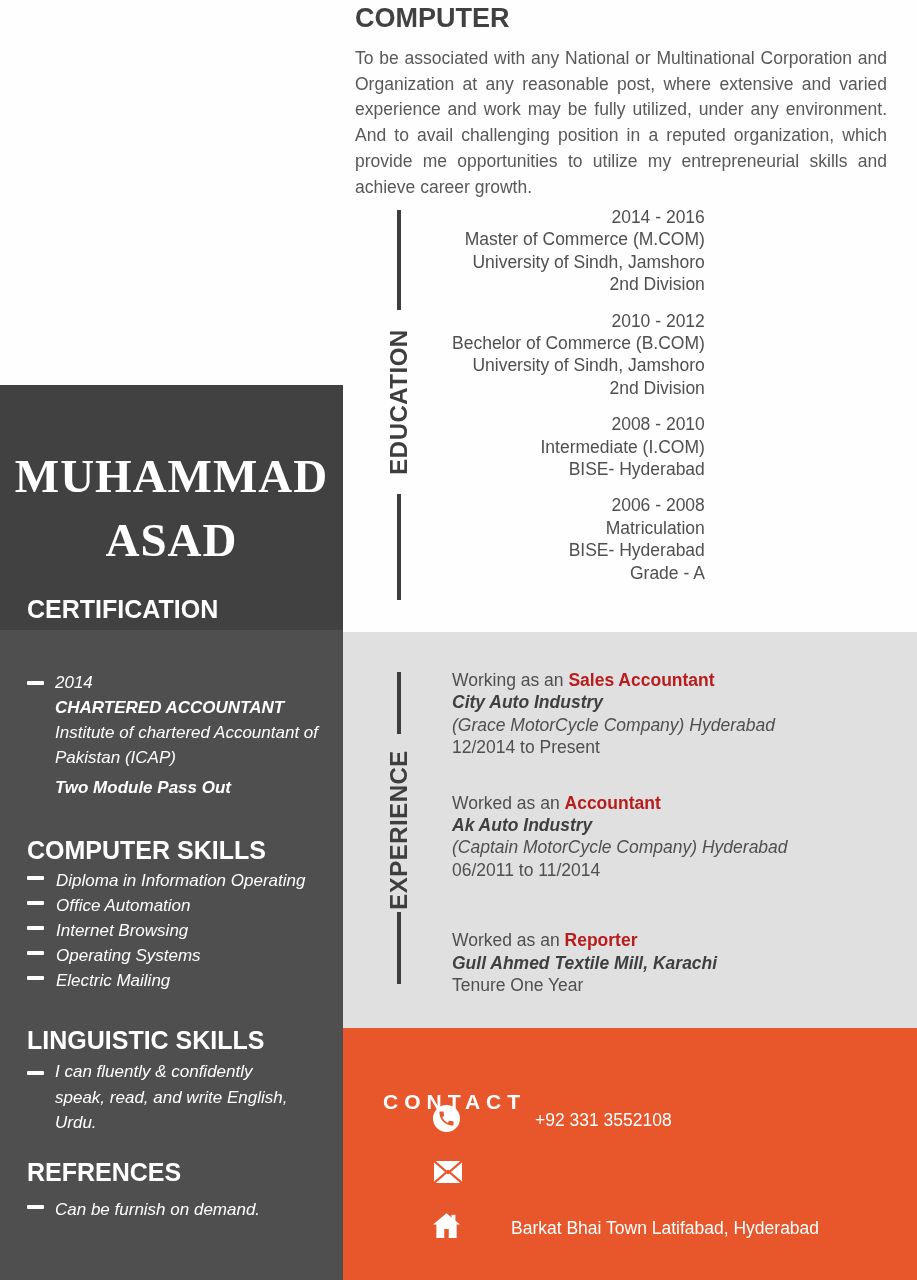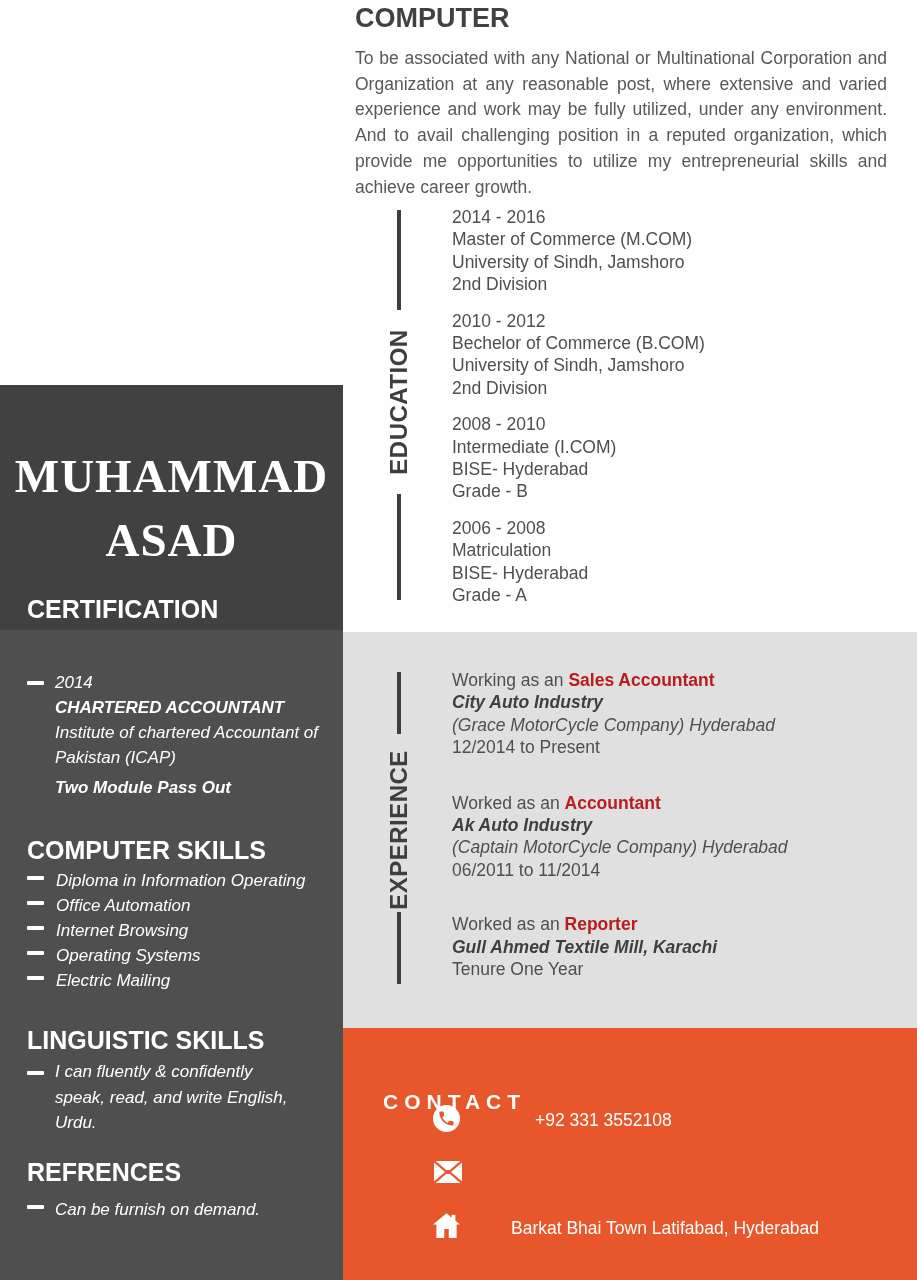--- a/index.html
+++ b/index.html
@@ -29,27 +29,27 @@
   .vline-edu-1 { left:397px; top:210px; height:100px; }
   .vline-edu-2 { left:397px; top:494px; height:106px; }
   .vline-exp-1 { left:397px; top:672px; height:62px; }
   .vline-exp-2 { left:397px; top:912px; height:72px; }
   .vlabel { transform:translate(-50%,-50%) rotate(-90deg); white-space:nowrap;
             font-weight:700; font-size:24px; color:#3E3E40; letter-spacing:0.5px; }
   .vlabel-education { left:399px; top:402px; }
   .vlabel-experience { left:399px; top:830px; }
 
   
-  .edu-entries { left:452px; top:206px; font-size:17.5px; line-height:22.4px; color:#4E4F51; }
+  .edu-entries { left:452px; top:206px; font-size:17.5px; line-height:22.4px; color:#4E4F51;text-align:right; }
   .edu-entry { margin-bottom:14px; }
 
   
   .exp-entries { left:452px; top:669px; font-size:17.5px; line-height:22.4px; color:#4E4F51; }
   .exp-entry-1 { margin-bottom:33px; }
-  .exp-entry-2 { margin-bottom:32px; }
+  .exp-entry-2 { margin-bottom:48px; }
   .exp-role { font-weight:700; color:#b91c1c; }
   .exp-company { font-weight:700; font-style:italic; color:#3E3F41; }
   .exp-detail { font-style:italic; }
 
   
   .side-heading { font-size:25px; font-weight:700; color:#FFFFFF; }
   .h-cert { left:27px; top:595px; }
   .h-cs   { left:27px; top:836px; }
   .h-ls   { left:27px; top:1026px; }
   .h-ref  { left:27px; top:1158px; }
@@ -107,21 +107,20 @@
   <div class="edu-entry">
     <div>2010 - 2012</div>
     <div>Bechelor of Commerce (B.COM)</div>
     <div>University of Sindh, Jamshoro</div>
     <div>2nd Division</div>
   </div>
   <div class="edu-entry">
     <div>2008 - 2010</div>
     <div>Intermediate (I.COM)</div>
     <div>BISE- Hyderabad</div>
-    <div>Grade - B</div>
   </div>
   <div class="edu-entry">
     <div>2006 - 2008</div>
     <div>Matriculation</div>
     <div>BISE- Hyderabad</div>
     <div>Grade - A</div>
   </div>
 </div>
 
 <div class="abs vline vline-exp-1"></div>

